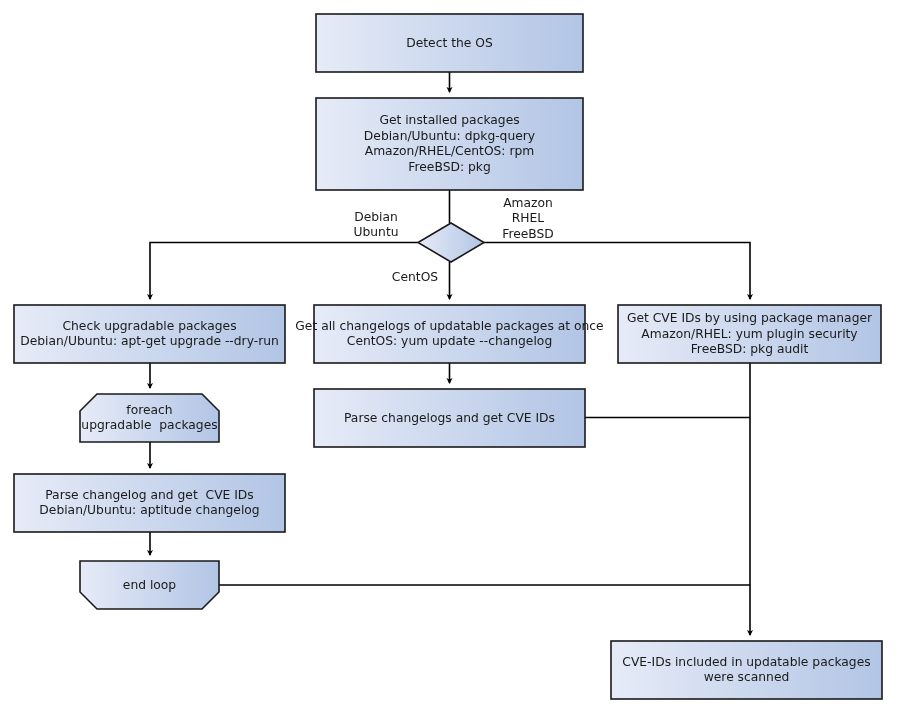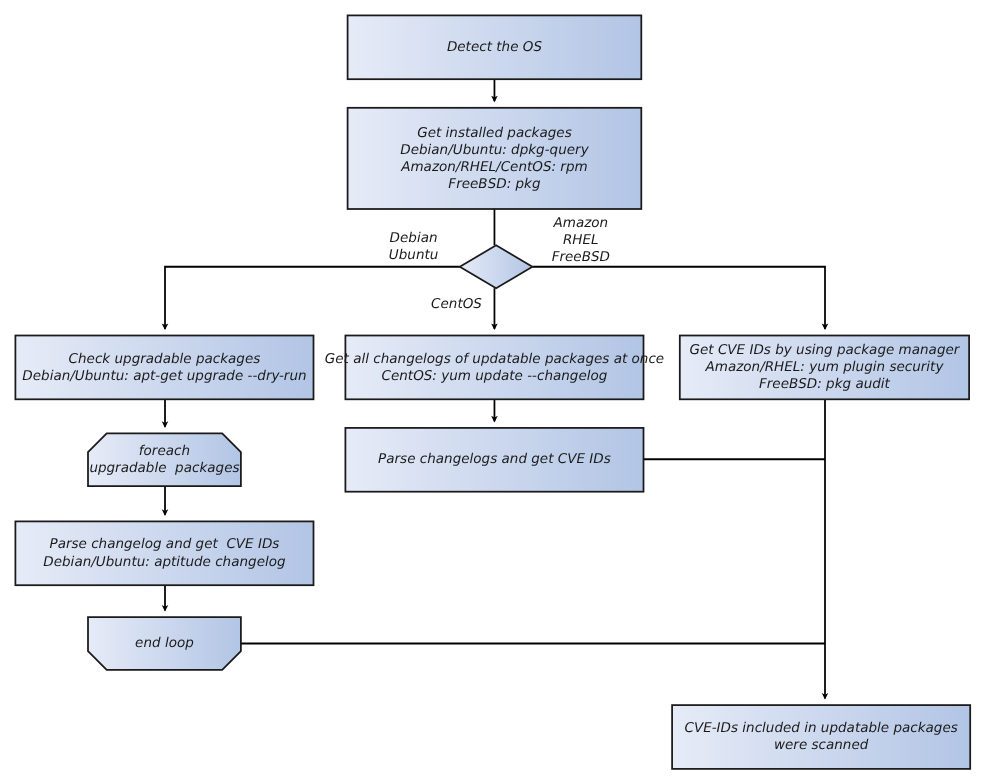--- a/index.html
+++ b/index.html
@@ -10,21 +10,20 @@
   body {
     width: 898px;
     height: 712px;
     font-family: "DejaVu Sans", "Liberation Sans", sans-serif;
     overflow: hidden;
   }
   #flowchart-root {
     position: relative;
     width: 722px;
     height: 712px;
-    font-style: italic;
   }
   svg#flow-svg {
     position: absolute;
     top: 0;
     left: 0;
     width: 898px;
     height: 712px;
     display: block;
   }
   .node-shape {

